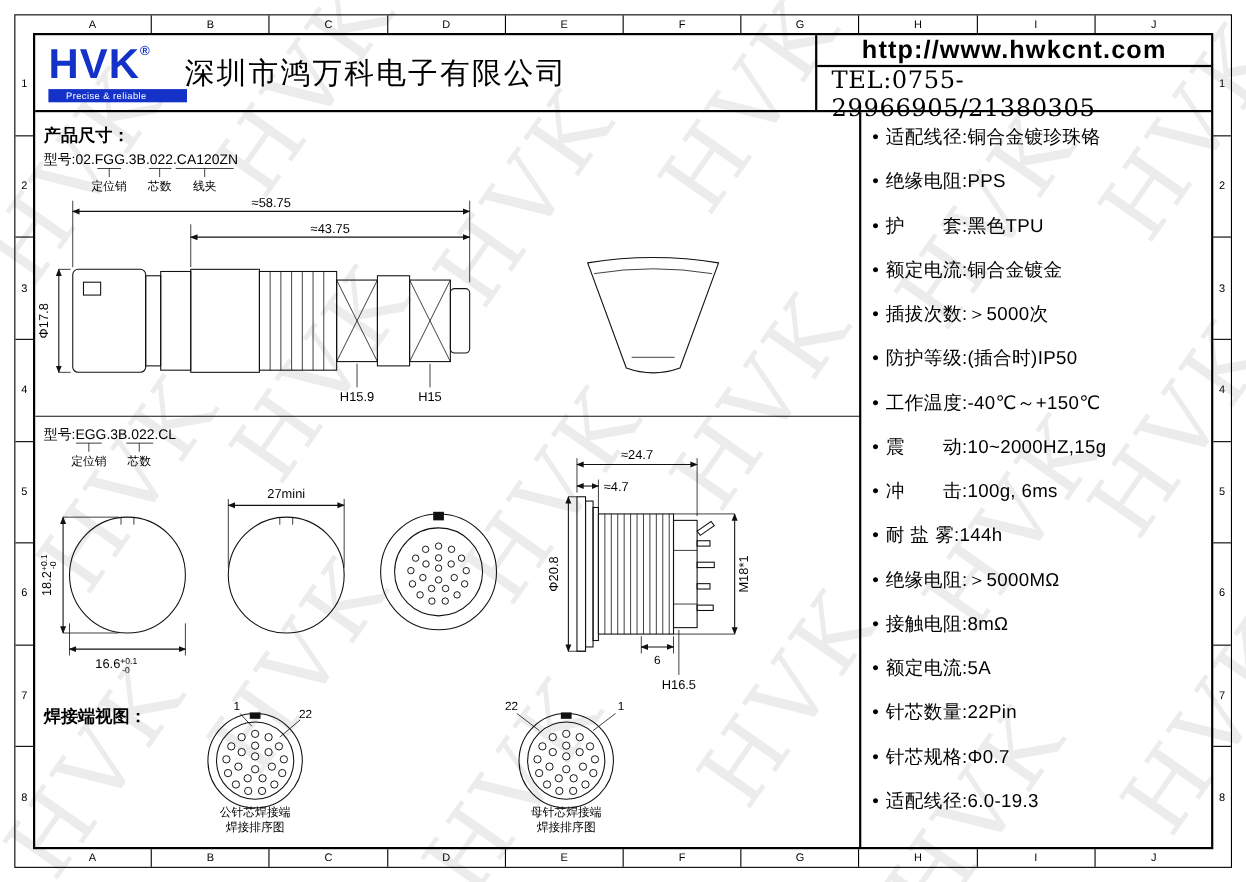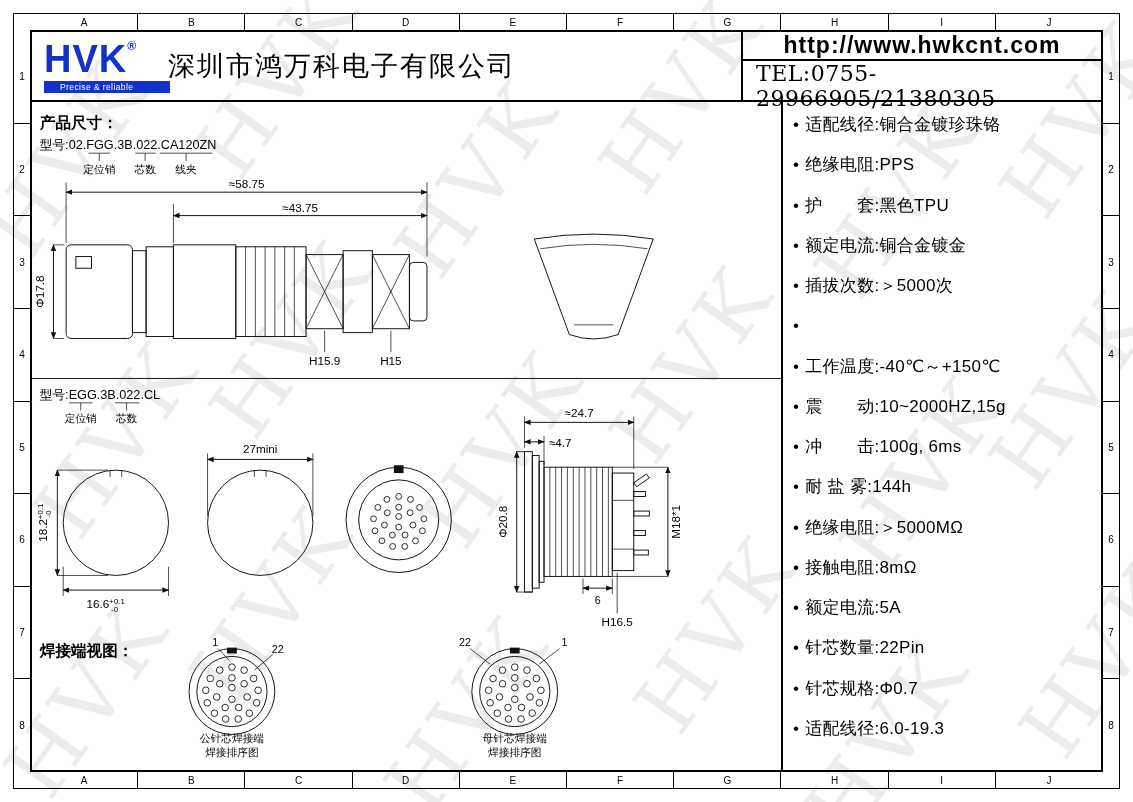--- a/index.html
+++ b/index.html
@@ -464,20 +464,21 @@
             <span class="spec-text">额定电流:铜合金镀金</span>
           </li>
 
           <li class="spec-item">
             <span class="bullet">•</span>
             <span class="spec-text">插拔次数:＞5000次</span>
           </li>
 
           <li class="spec-item">
             <span class="bullet">•</span>
+            <span class="spec-text">防护等级:(插合时)IP50</span>
           </li>
 
           <li class="spec-item">
             <span class="bullet">•</span>
             <span class="spec-text">工作温度:-40℃～+150℃</span>
           </li>
 
           <li class="spec-item">
             <span class="bullet">•</span>
             <span class="spec-text">震　　动:10~2000HZ,15g</span>

